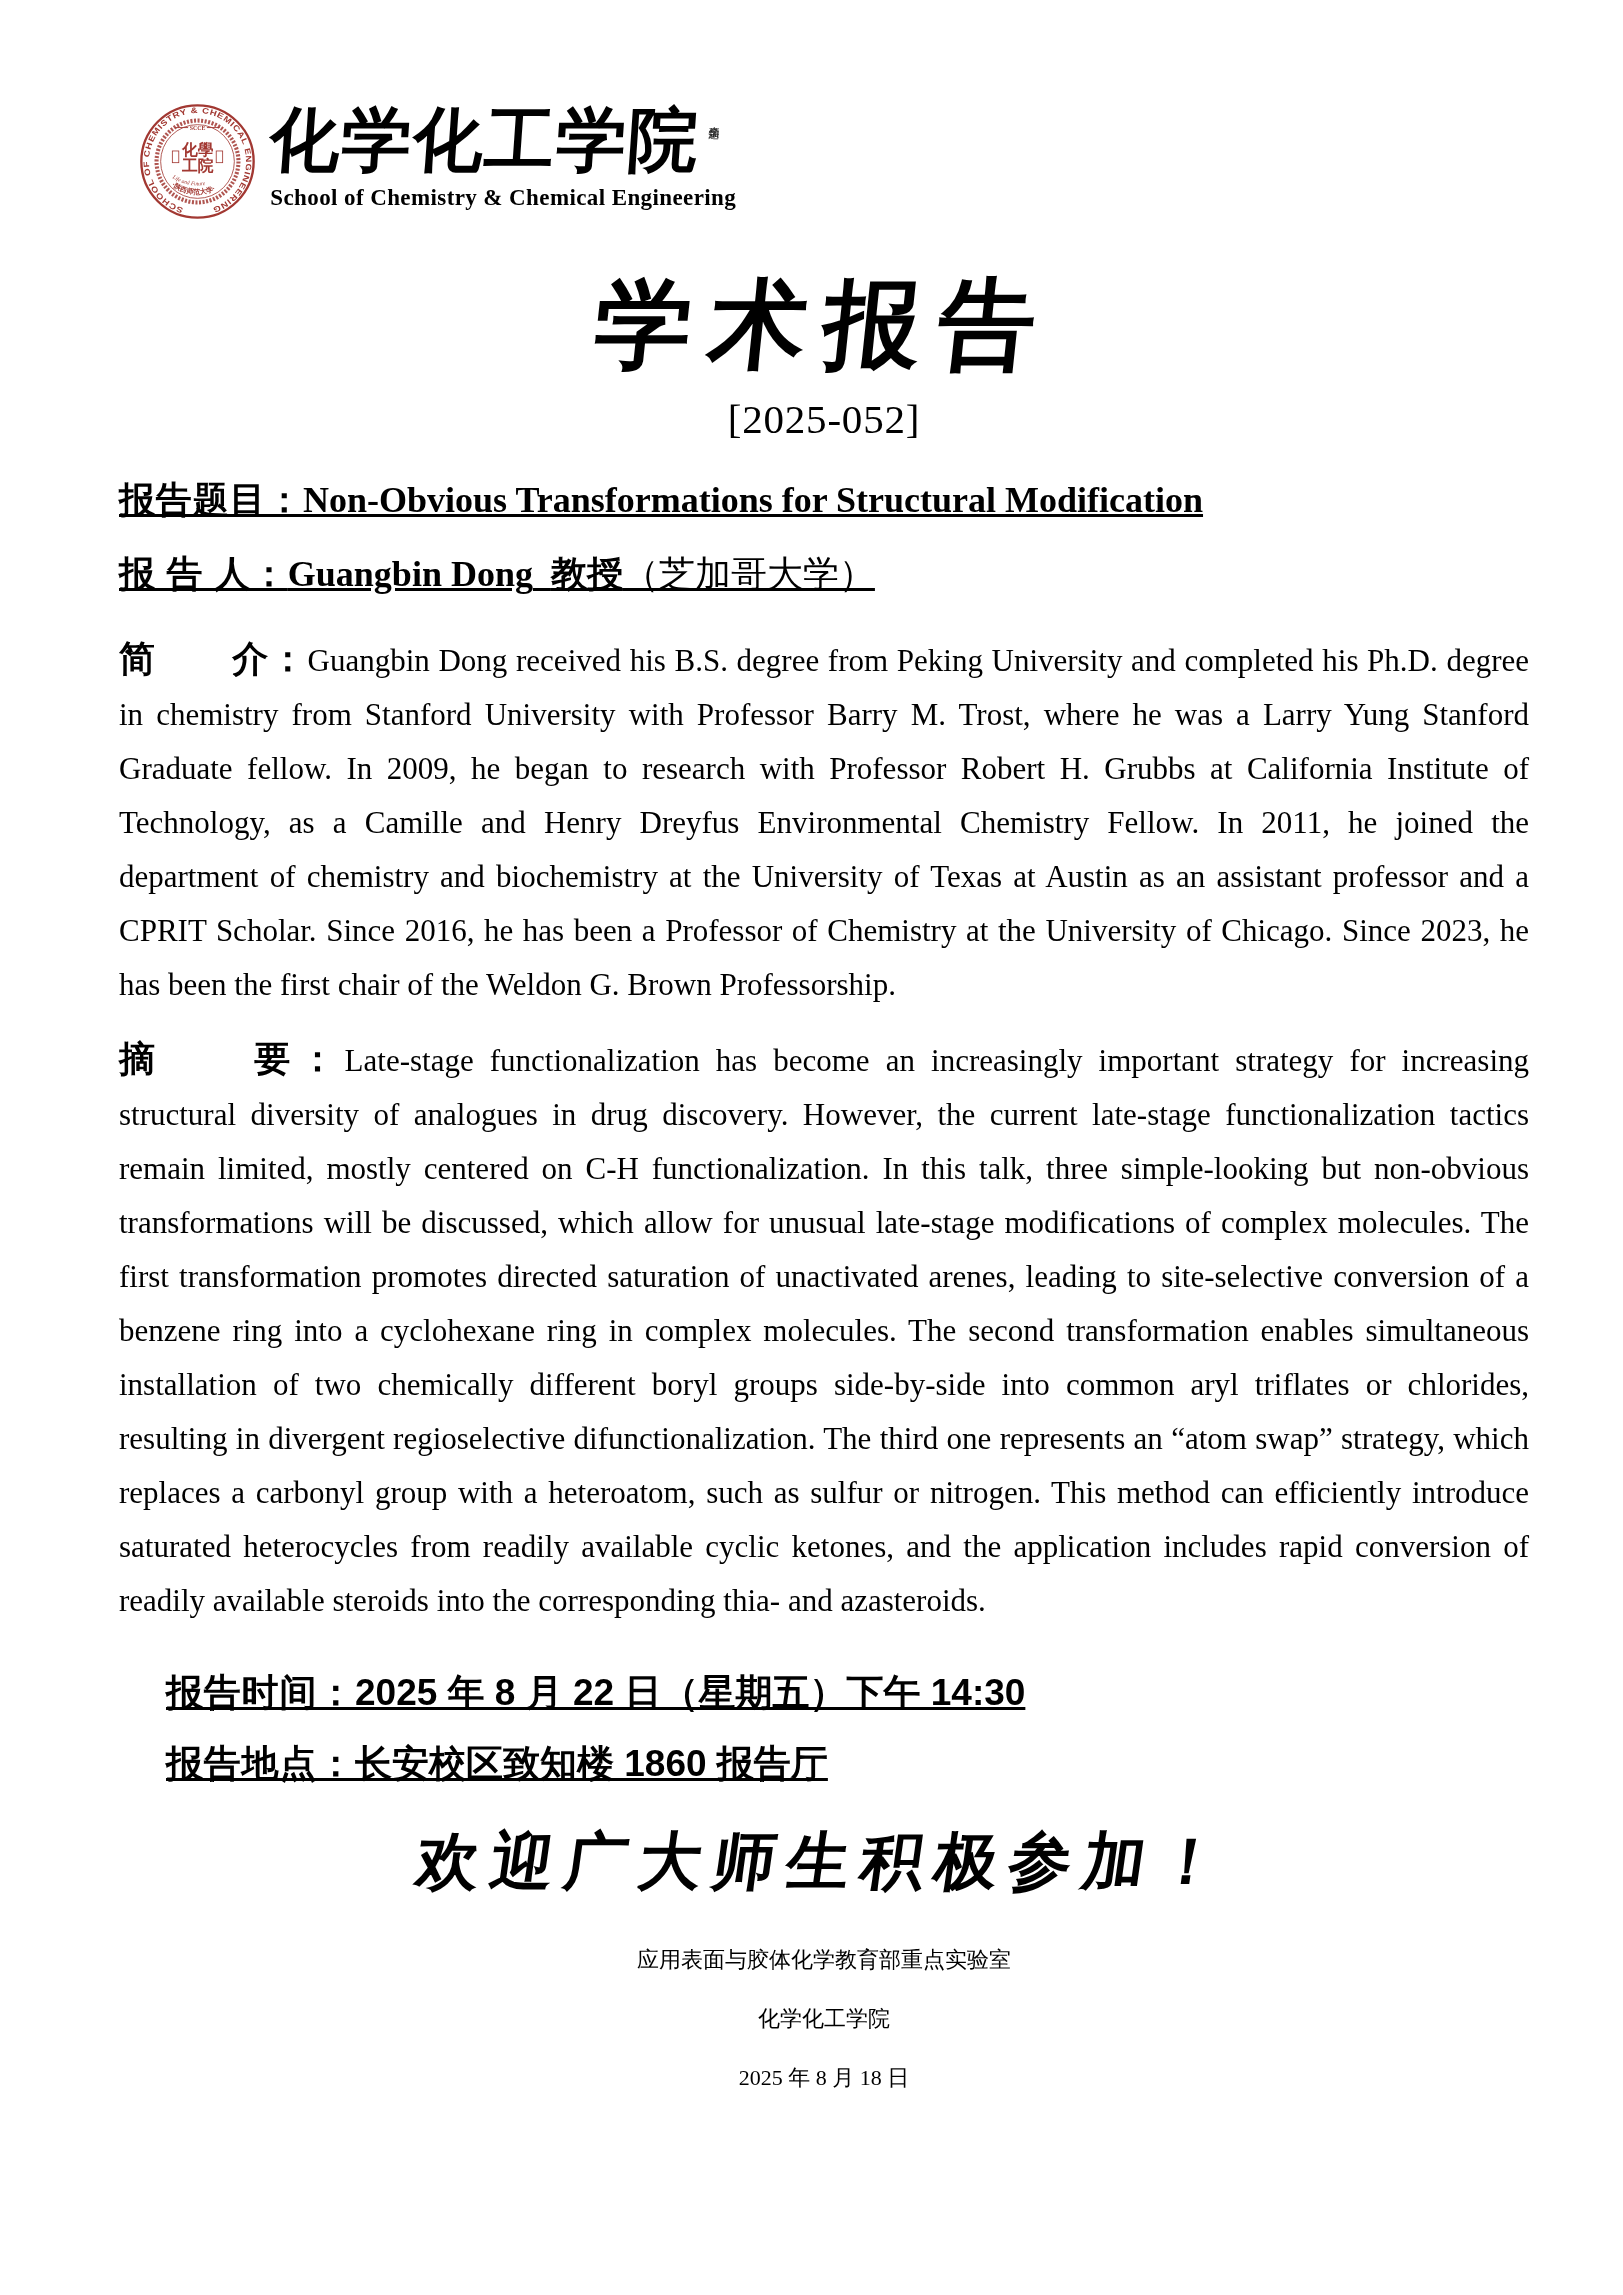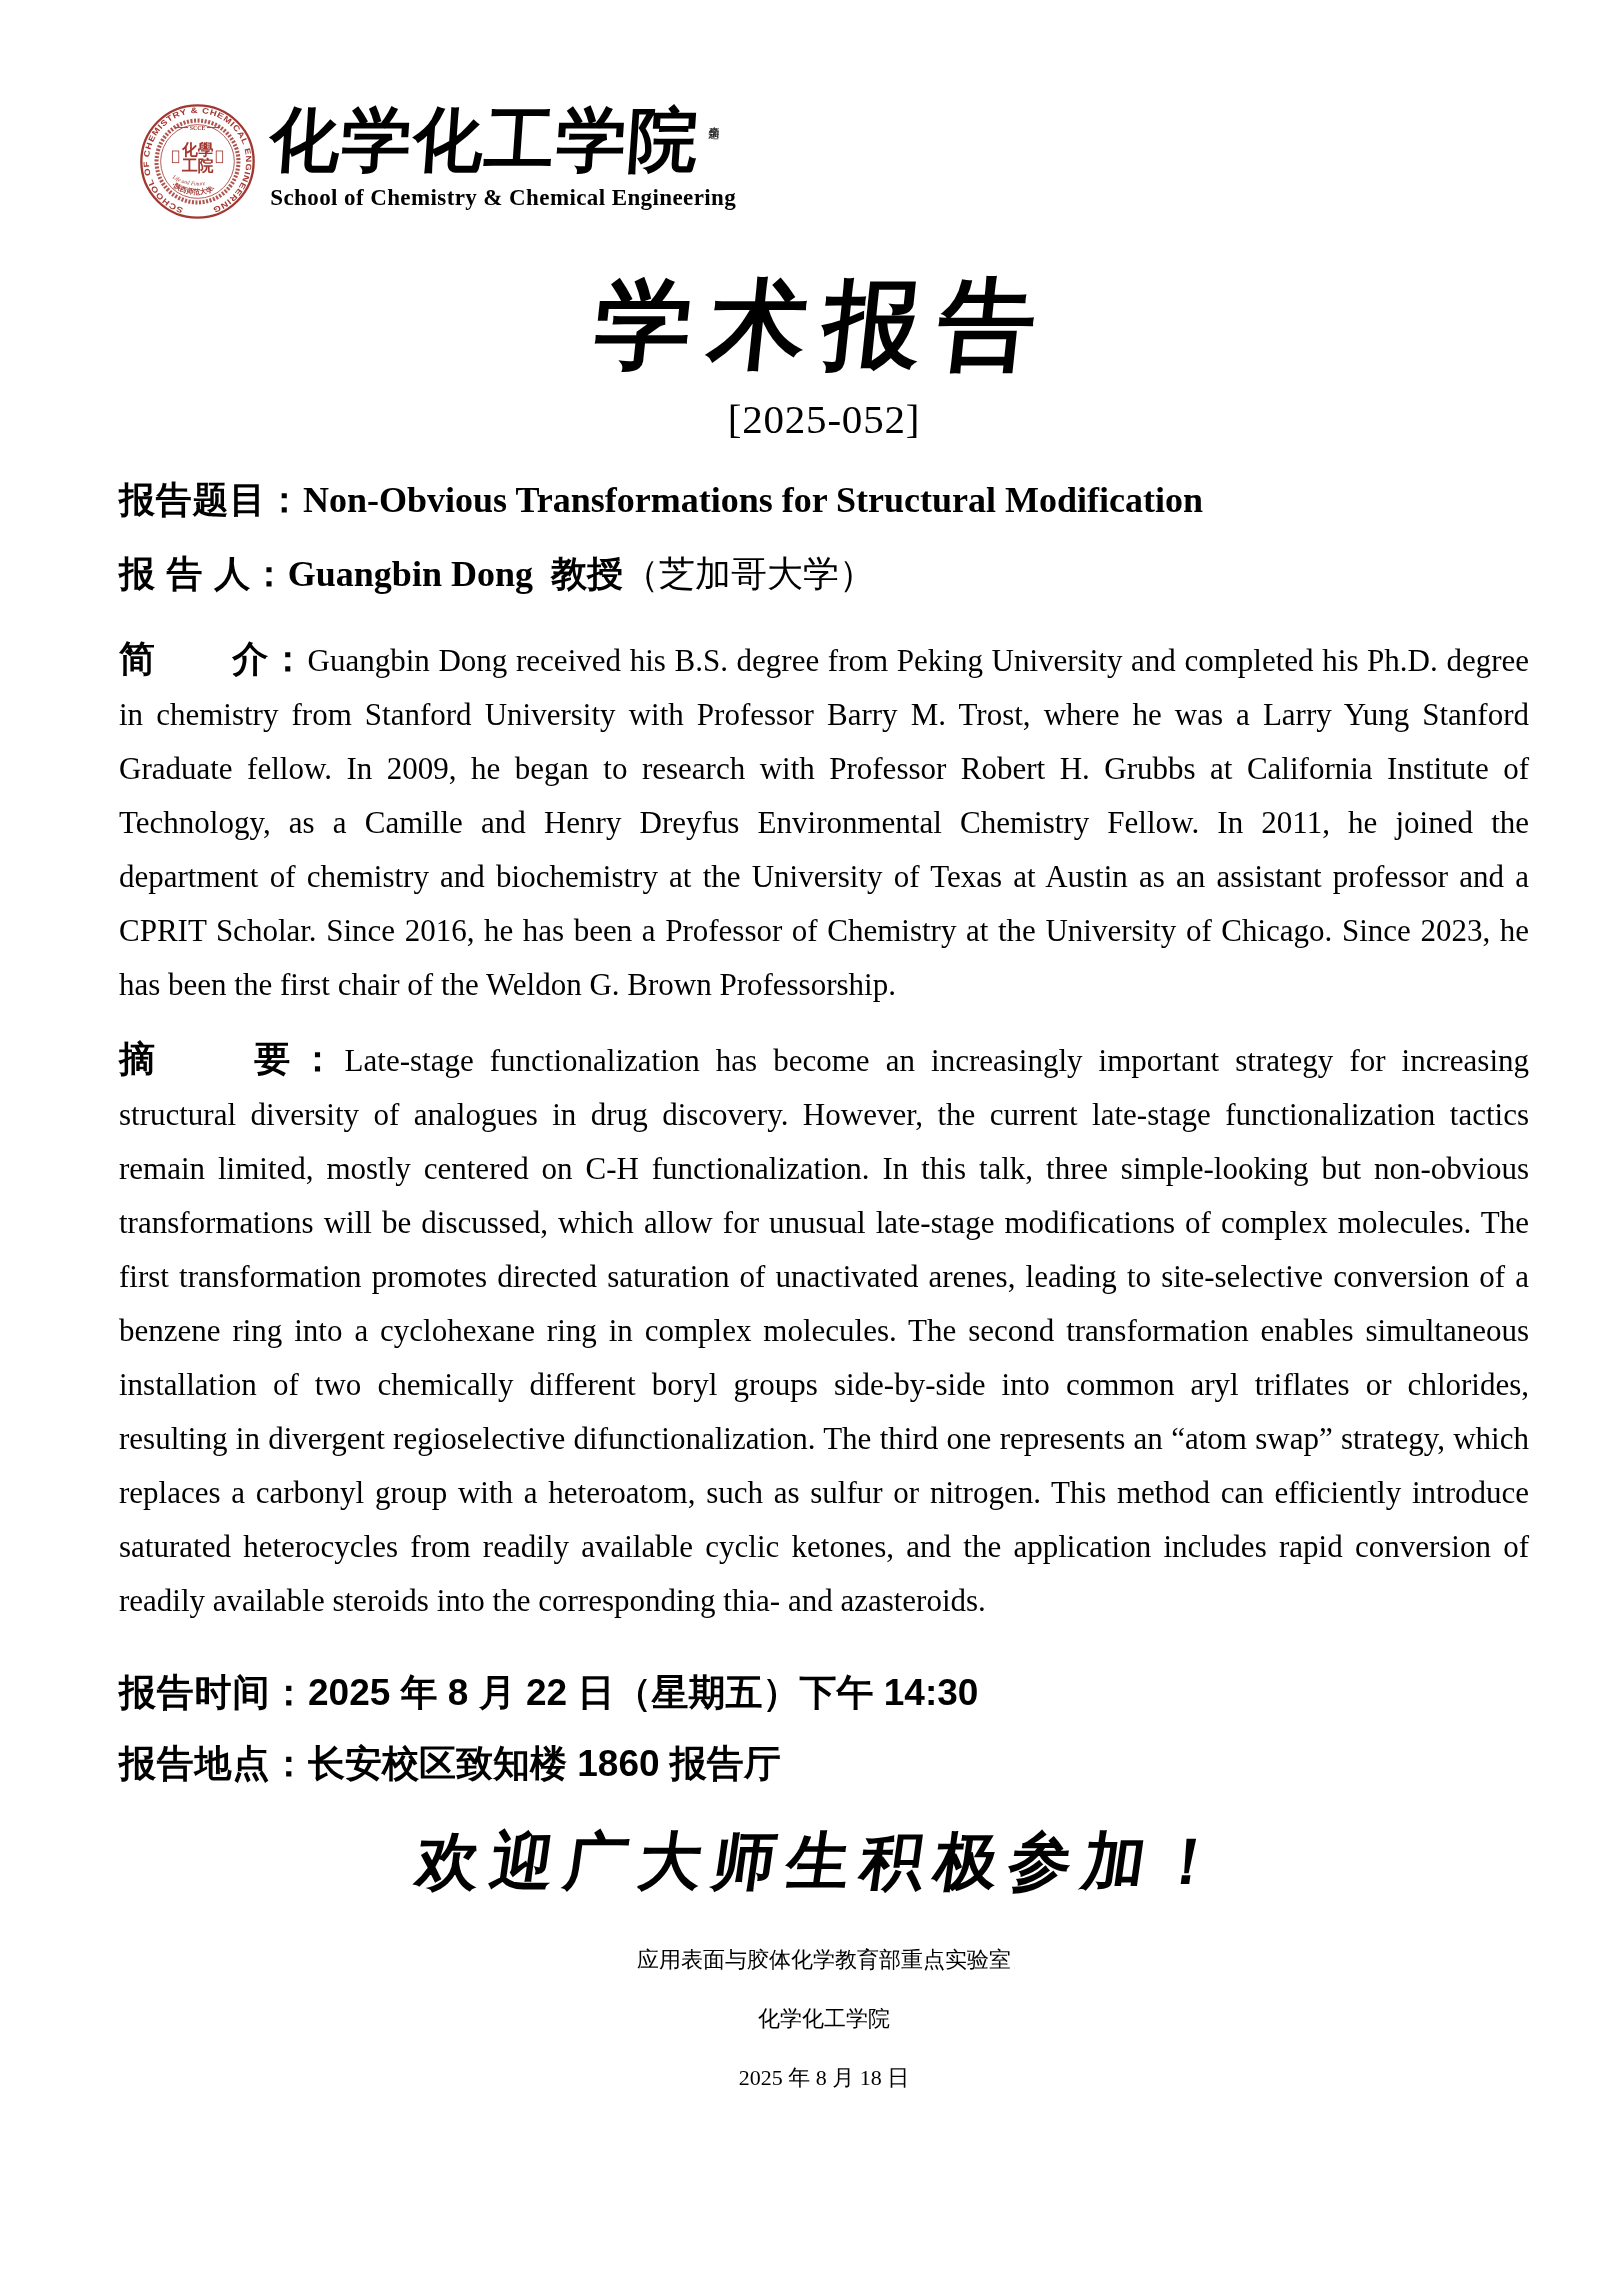--- a/index.html
+++ b/index.html
@@ -48,41 +48,41 @@
     white-space:nowrap;
   }
   .serial{
     text-align:center;
     font-size:41px;line-height:40px;
     margin-top:22px;
     letter-spacing:0.8px;
   }
 
   
-  .info-line{font-size:36px;line-height:73px;white-space:nowrap;}
+  .info-line{font-size:36px;line-height:73px;white-space:nowrap;text-decoration:underline;}
   .info-block{margin-top:24px;}
   .cn-label{
     font-family:"Liberation Sans","DejaVu Sans",sans-serif;
     font-weight:bold;letter-spacing:0.8px;
   }
   .en-bold{font-weight:bold;}
   .cn-bold{font-family:"Liberation Sans","DejaVu Sans",sans-serif;font-weight:bold;}
   .cn-normal{font-weight:normal;margin-top:12px;}
 
   
   .para{
     font-size:31px;line-height:54px;
     text-align:justify;text-justify:inter-word;
     margin:20.6px 0 0 0;
   }
   .para .cn-label{font-size:36px;}
 
   
   .schedule{margin-top:28.5px;}
-  .schedule .info-line{font-size:37px;line-height:71px;}
+  .schedule .info-line{font-size:37px;line-height:71px;margin-left:47px;}
 
   
   .welcome{
     text-align:center;
     font-size:63px;line-height:87px;
     font-weight:bold;
     letter-spacing:11px;
     transform:skewX(-8deg);
     margin-top:20.6px;
     white-space:nowrap;

